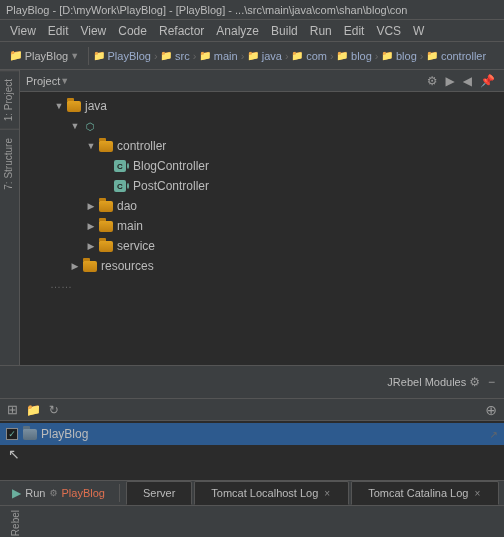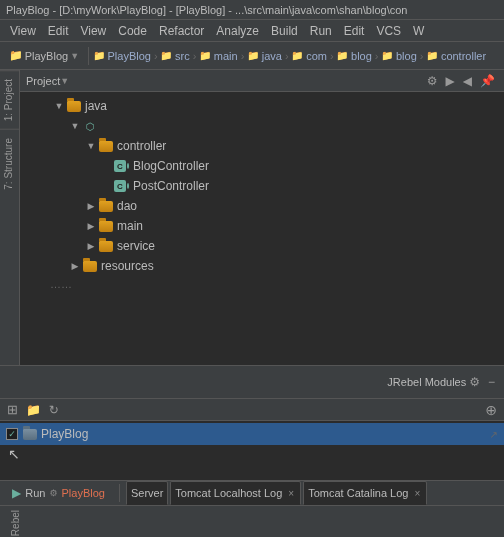--- a/index.html
+++ b/index.html
@@ -261,21 +261,21 @@
       align-items: center;
       height: 28px;
       border-bottom: 1px solid #555;
       padding: 0 4px;
       gap: 2px;
     }
     .bottom-tab {
       display: flex;
       align-items: center;
       gap: 3px;
-      padding: 2px 4px;
+      padding: 2px 16px;
       font-size: 11px;
       color: #bbbbbb;
       cursor: pointer;
       border: 1px solid transparent;
       border-radius: 2px 2px 0 0;
       height: 24px;
       background: #2b2b2b;
       border-color: #555 #555 transparent #555;
     }
     .bottom-close {

